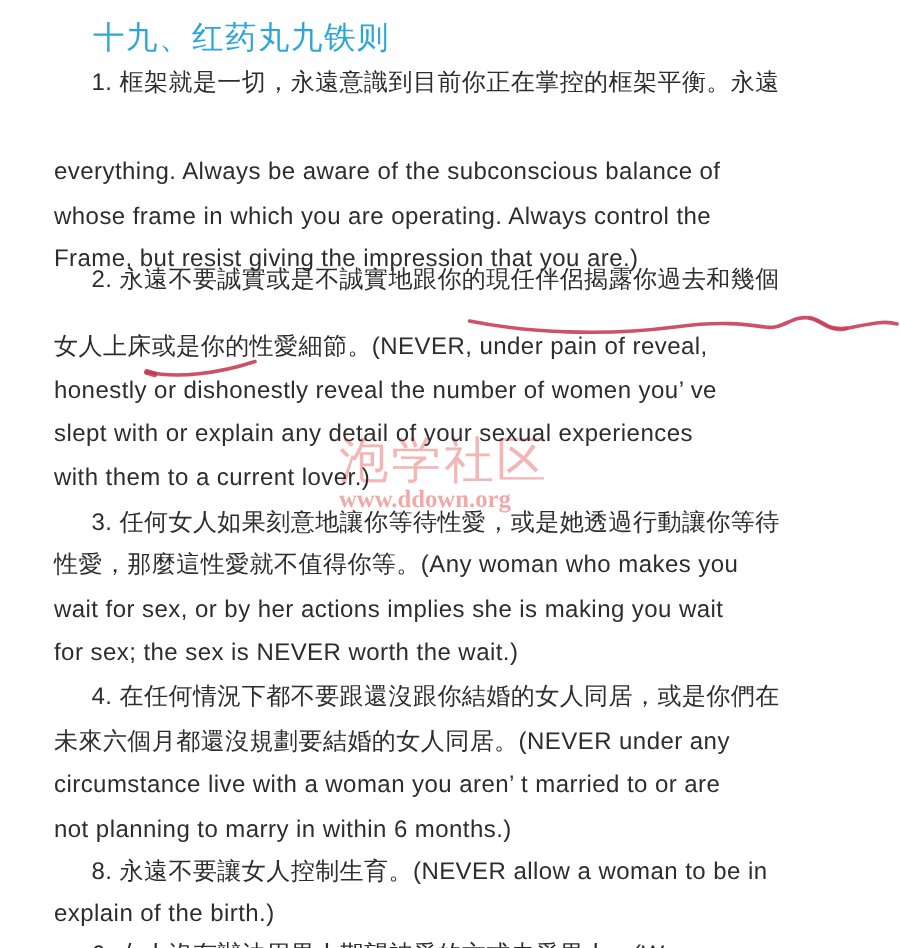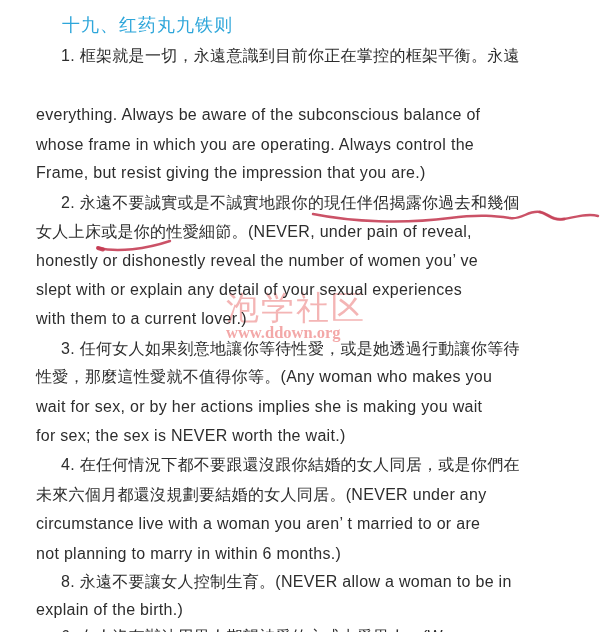--- a/index.html
+++ b/index.html
@@ -18,21 +18,21 @@
     font-size:16px;
     color:#2d2d2d;
     white-space:nowrap;
     letter-spacing:0.3px;
   }
   .indent{padding-left:25px;}
   .heading{
     position:absolute;
     left:62px;top:11px;
     height:29px;line-height:29px;
-    font-size:18px;
+    font-size:21px;
     letter-spacing:1px;
     white-space:nowrap;
   }
   .watermark{
     position:absolute;
     left:226px;top:291px;
     width:152px;
     text-align:left;
     z-index:0;
     pointer-events:none;
@@ -65,21 +65,21 @@
     <div class="wm-url">www.ddown.org</div>
   </div>
 
   <div class="textlayer">
     <div class="heading" style="color:#2ea6da">十九、红药丸九铁则</div>
 
     <div class="tline indent" style="top:41px">1. 框架就是一切，永遠意識到目前你正在掌控的框架平衡。永遠</div>
     <div class="tline" style="top:100px">everything. Always be aware of the subconscious balance of</div>
     <div class="tline" style="top:130px">whose frame in which you are operating. Always control the</div>
     <div class="tline" style="top:158px">Frame, but resist giving the impression that you are.)</div>
-    <div class="tline indent" style="top:188px">2. 永遠不要誠實或是不誠實地跟你的現任伴侶揭露你過去和幾個</div>
+    <div class="tline indent" style="top:172px">2. 永遠不要誠實或是不誠實地跟你的現任伴侶揭露你過去和幾個</div>
     <div class="tline" style="top:217px">女人上床或是你的性愛細節。(NEVER, under pain of reveal,</div>
     <div class="tline" style="top:246px">honestly or dishonestly reveal the number of women you’ ve</div>
     <div class="tline" style="top:275px">slept with or explain any detail of your sexual experiences</div>
     <div class="tline" style="top:304px">with them to a current lover.)</div>
     <div class="tline indent" style="top:334px">3. 任何女人如果刻意地讓你等待性愛，或是她透過行動讓你等待</div>
     <div class="tline" style="top:362px">性愛，那麼這性愛就不值得你等。(Any woman who makes you</div>
     <div class="tline" style="top:392px">wait for sex, or by her actions implies she is making you wait</div>
     <div class="tline" style="top:421px">for sex; the sex is NEVER worth the wait.)</div>
     <div class="tline indent" style="top:450px">4. 在任何情況下都不要跟還沒跟你結婚的女人同居，或是你們在</div>
     <div class="tline" style="top:480px">未來六個月都還沒規劃要結婚的女人同居。(NEVER under any</div>

